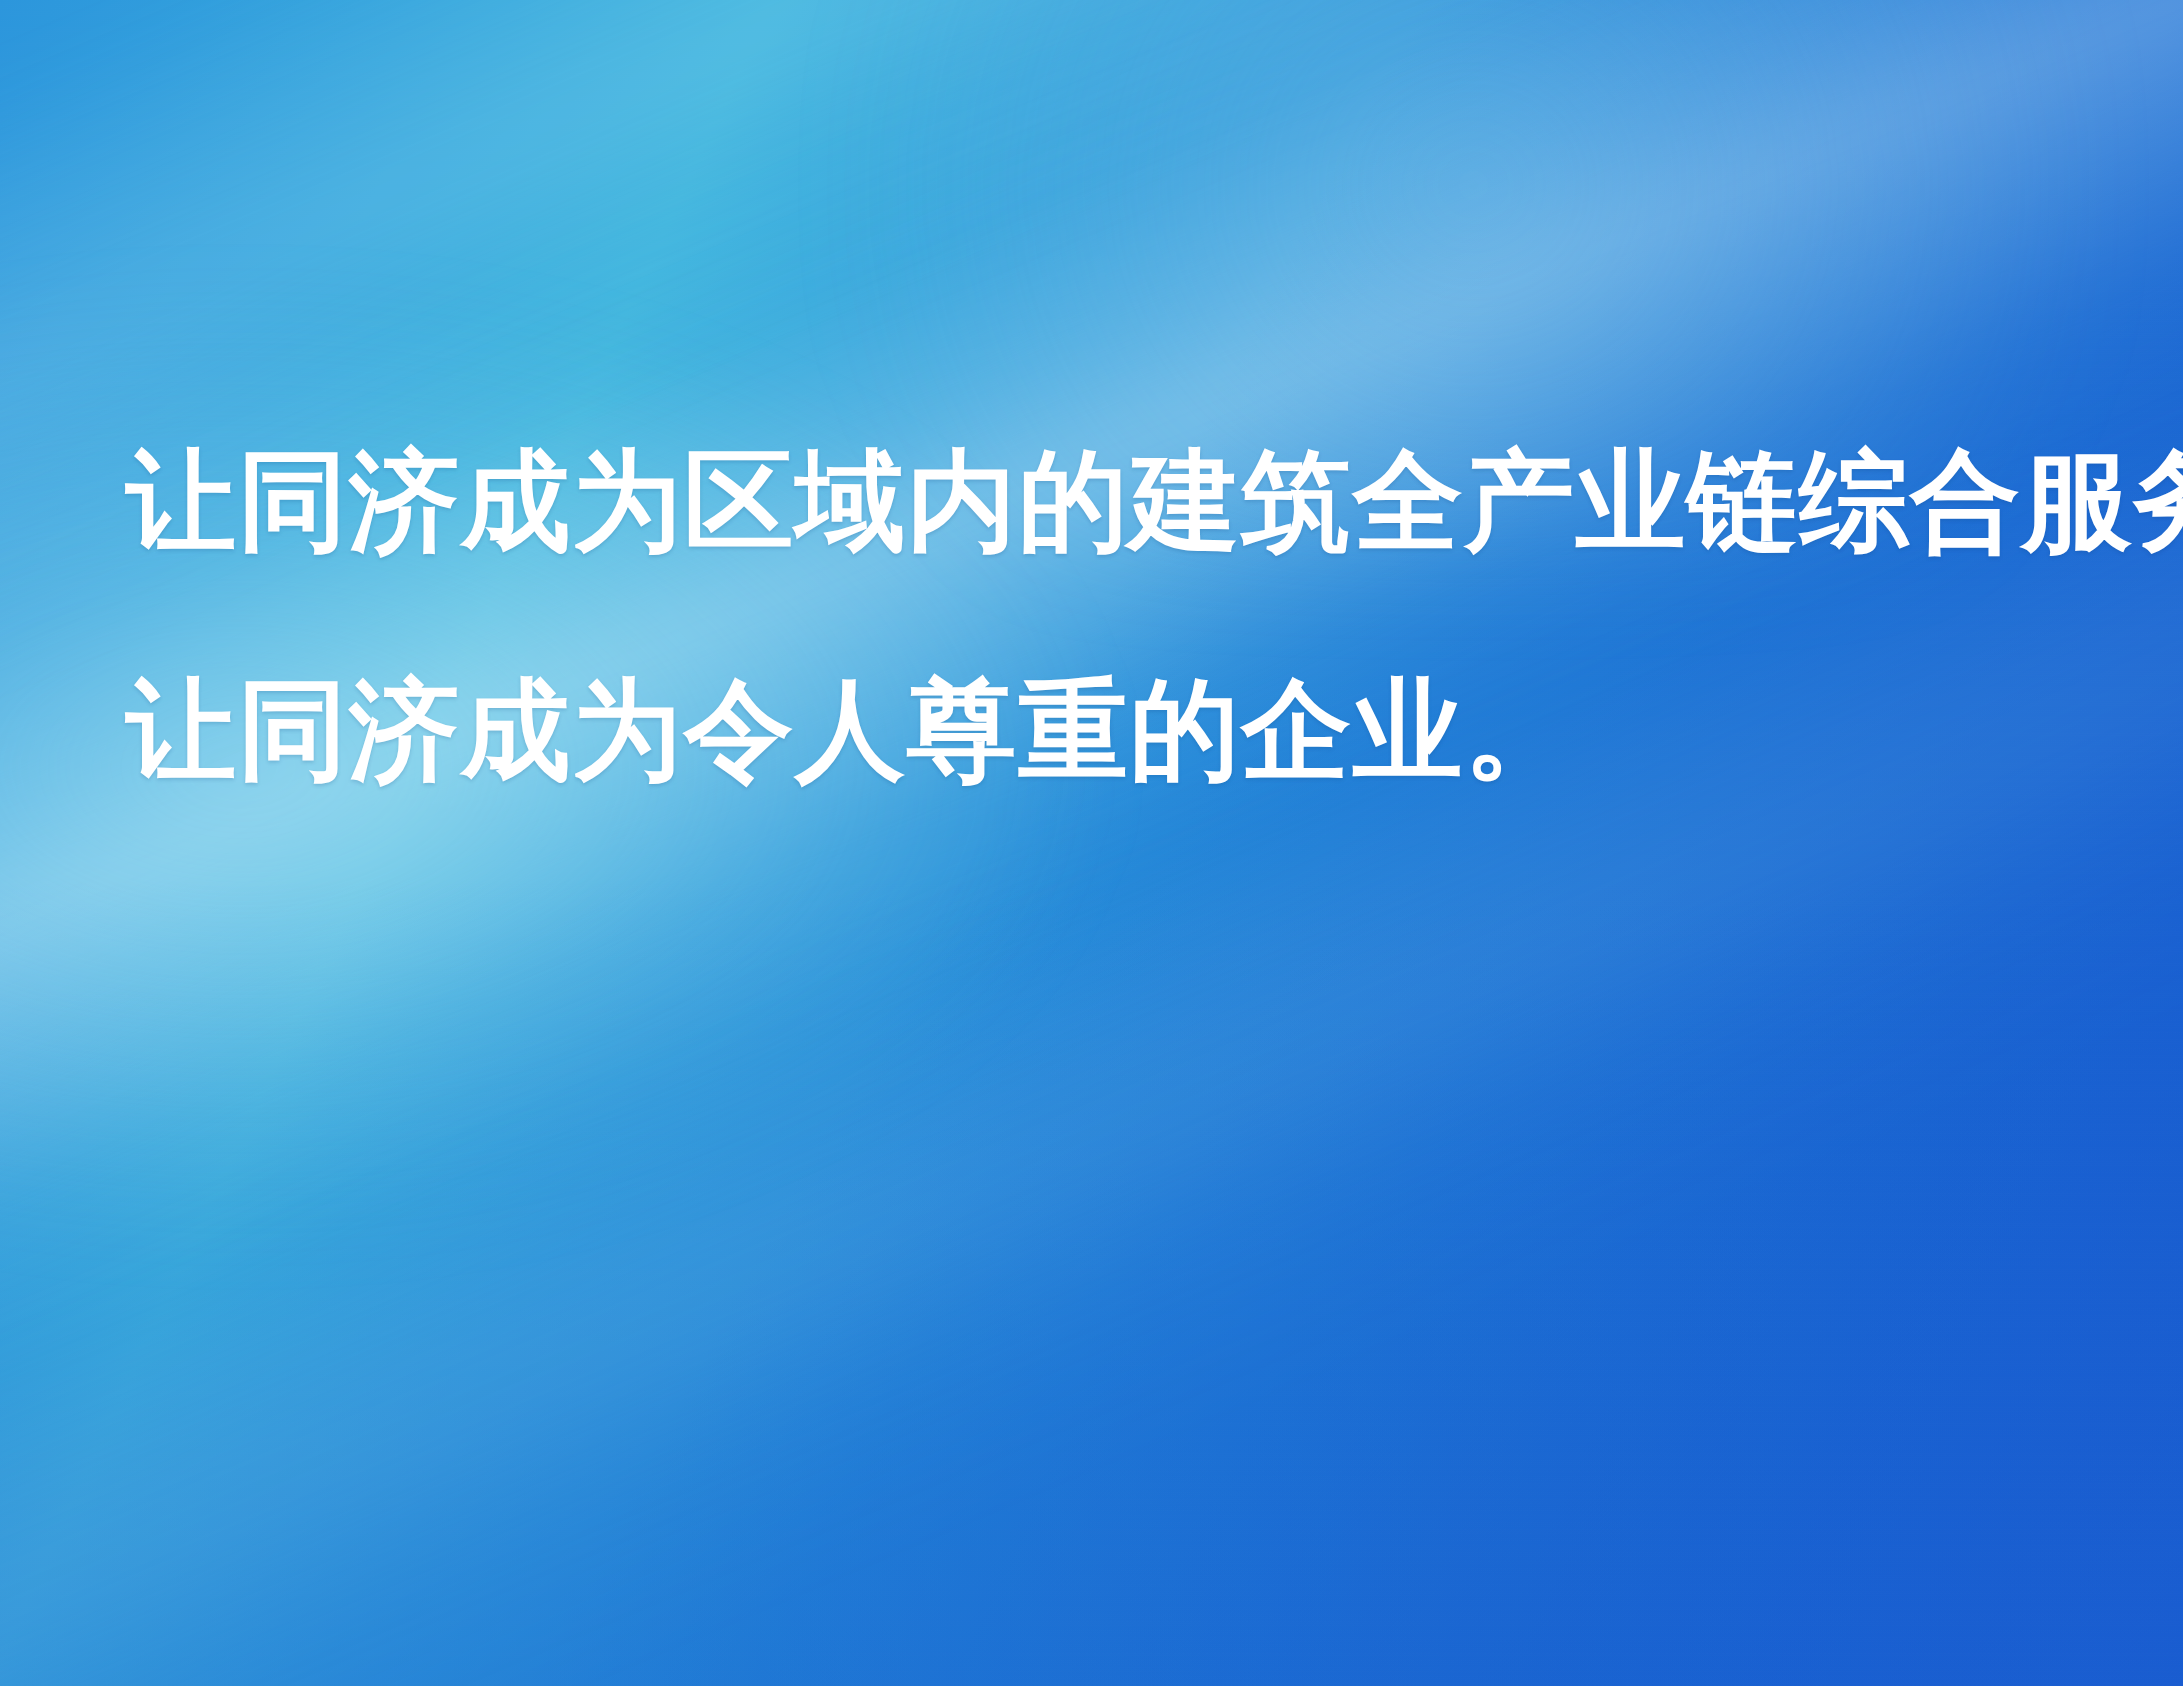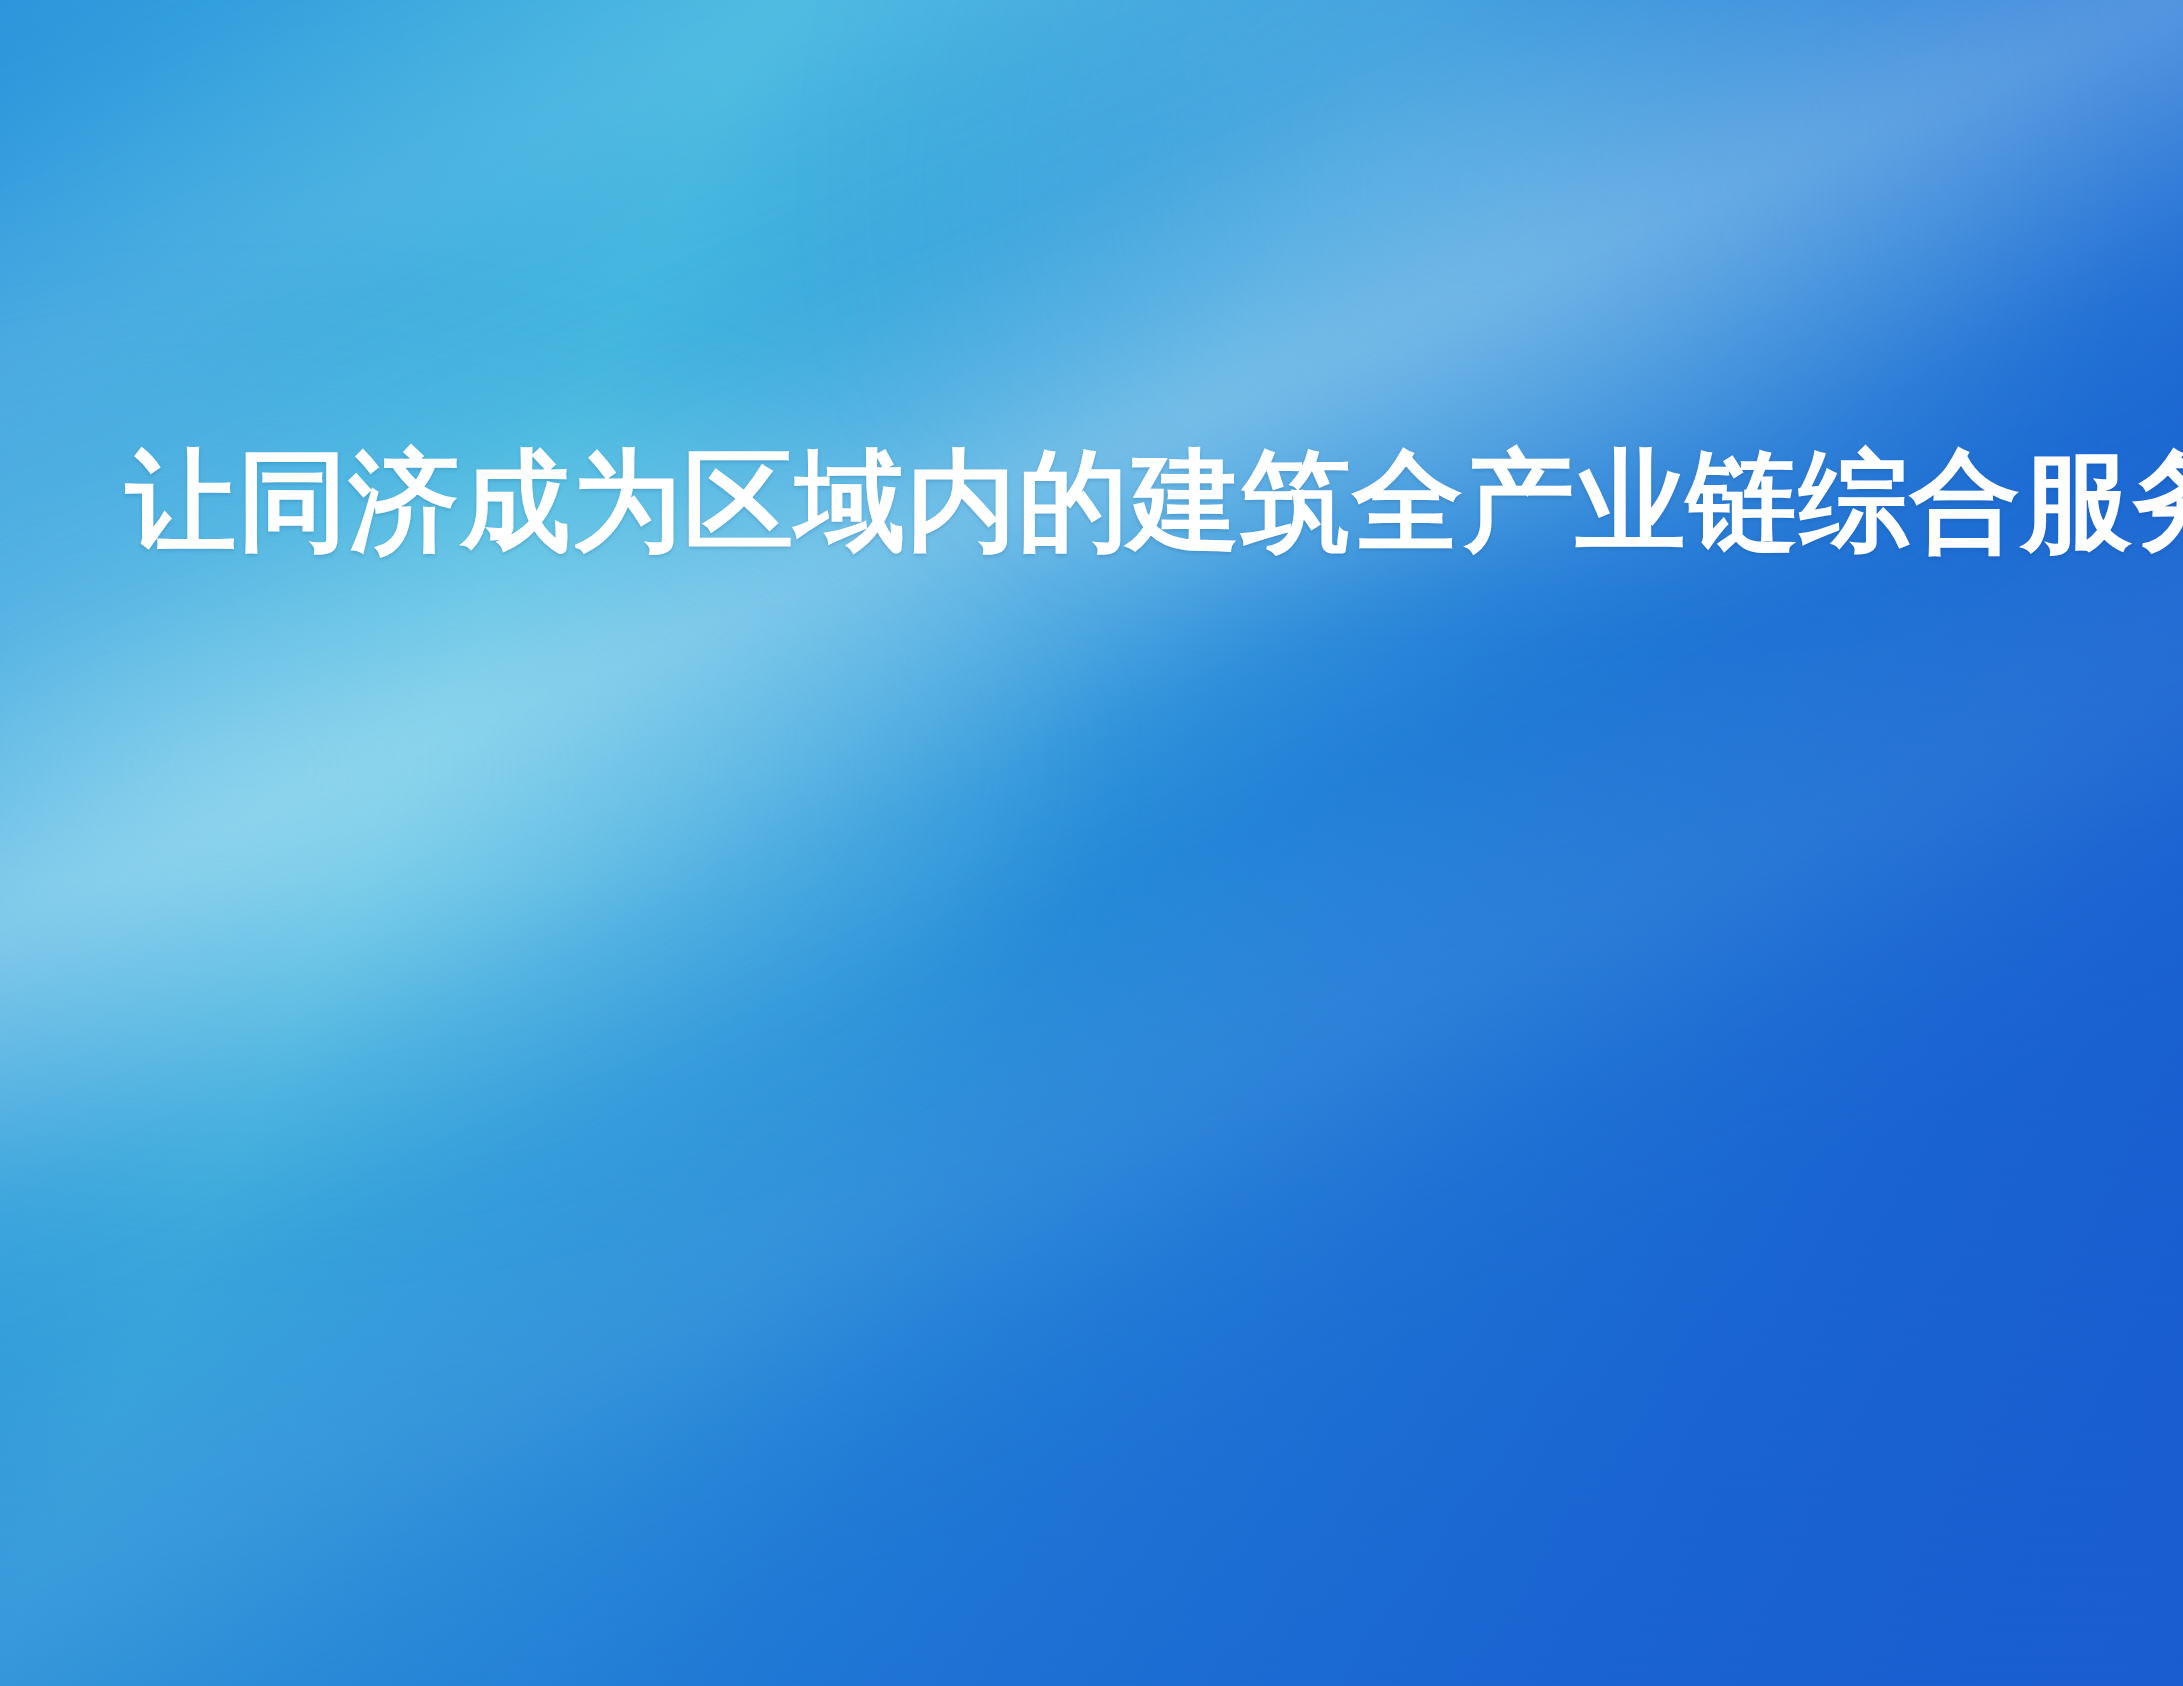--- a/index.html
+++ b/index.html
@@ -179,16 +179,17 @@
   <div class="bg-streaks"></div>
   <div class="bg-streaks-2"></div>
   <div class="bg-glow-a"></div>
   <div class="bg-glow-b"></div>
   <div class="bg-deep"></div>
   <div class="bg-deep-bottom"></div>
   <div class="bg-noise"></div>
 
   <div class="text-block">
     <p class="line">让同济成为区域内的建筑全产业链综合服务商；</p>
+    <p class="line">让同济成为令人尊重的企业。</p>
   </div>
 
 </div>
 
 
 </body></html>

